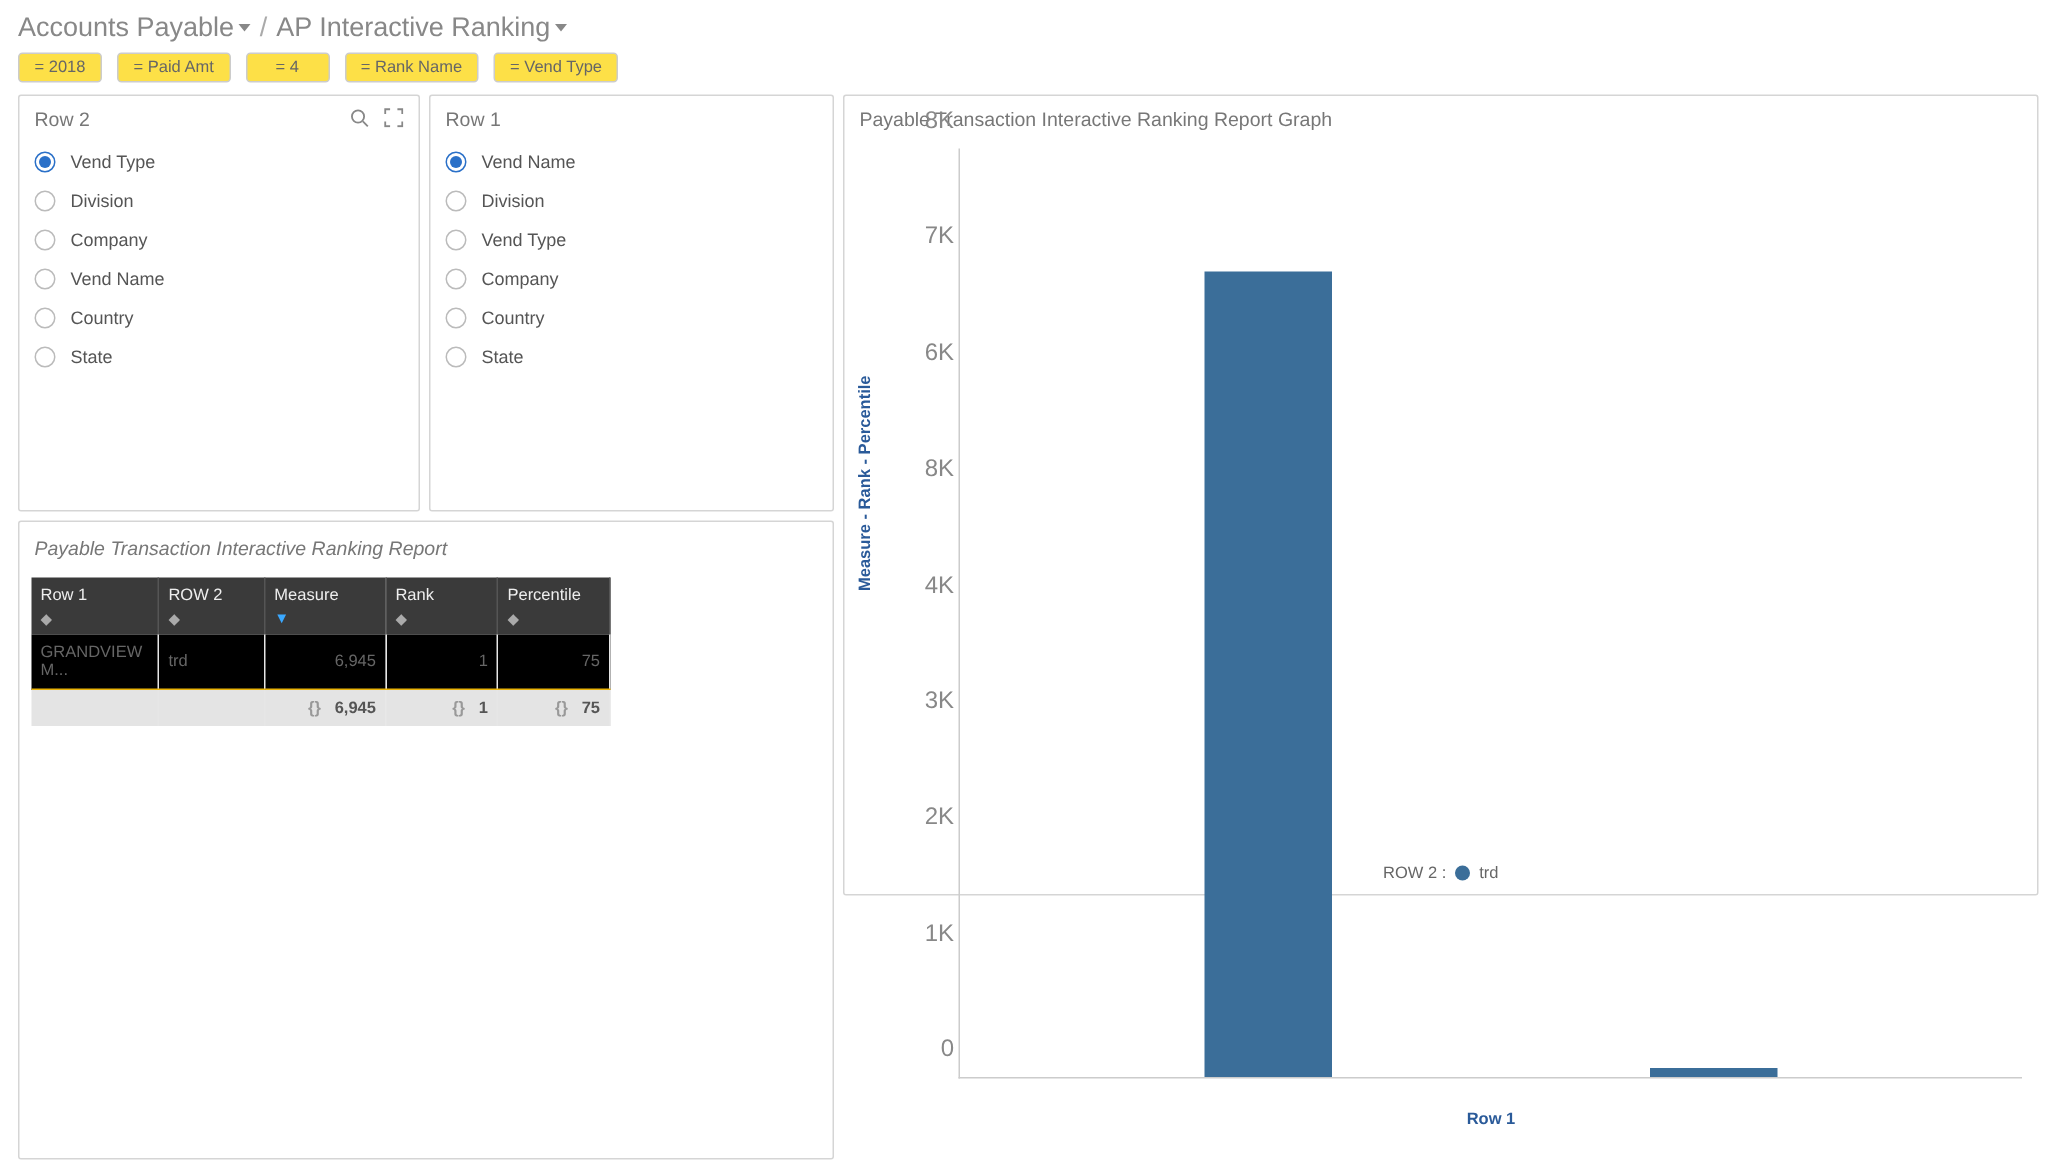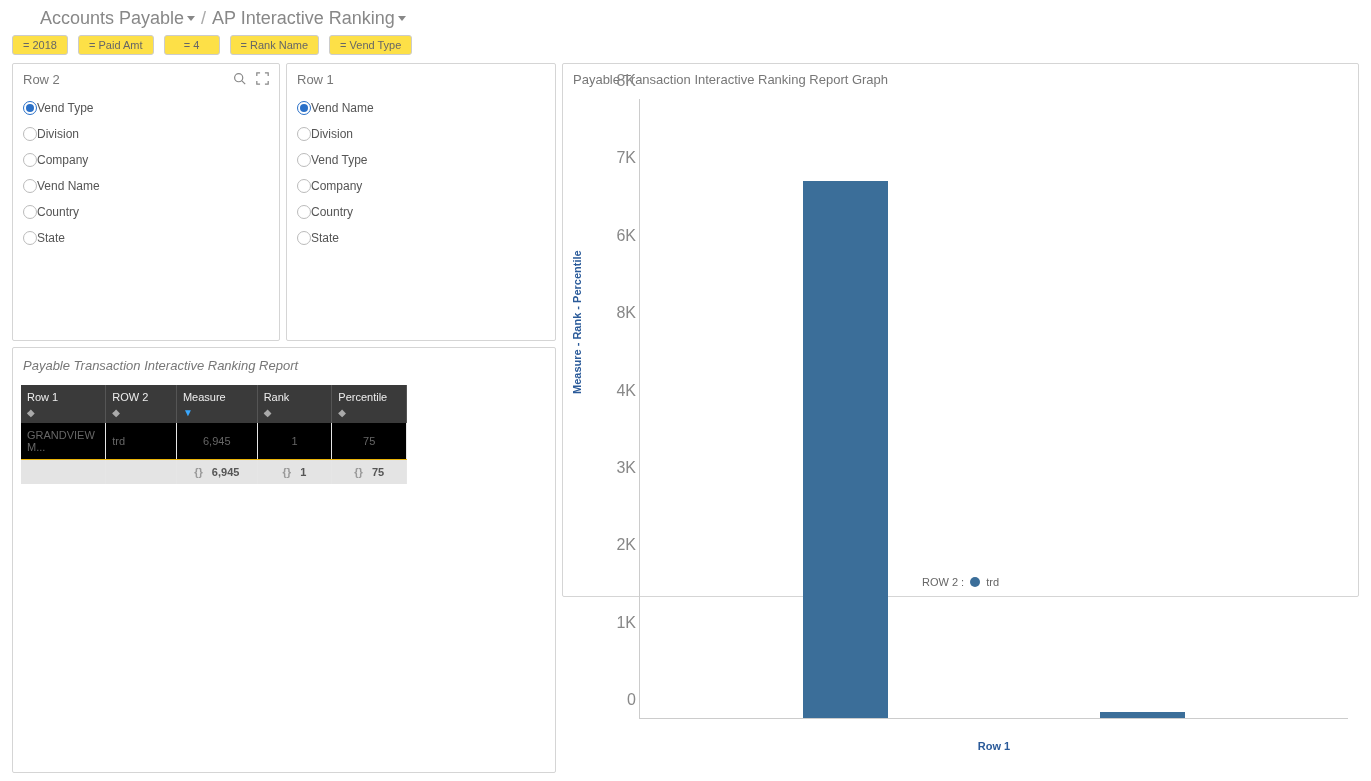--- a/index.html
+++ b/index.html
@@ -5,21 +5,20 @@
   * { box-sizing: border-box; margin: 0; padding: 0; }
   body {
     font-family: Arial, Helvetica, sans-serif;
     font-size: 12px;
     color: #555;
     background: #fff;
     width: 1371px;
   }
   .header {
     padding: 8px 12px 6px;
-    margin-left: 28px;
   }
   .breadcrumb {
     font-size: 18px;
     color: #888;
     display: flex;
     align-items: center;
     gap: 6px;
   }
   .breadcrumb .sep { color: #aaa; }
   .breadcrumb .item { cursor: pointer; display:flex; align-items:center; gap:3px;}
@@ -66,21 +65,21 @@
   .panel-head {
     padding: 8px 10px;
     font-size: 13px;
     color: #777;
     display:flex; align-items:center; justify-content:space-between;
   }
   .panel-tools { display:flex; gap:10px; color:#888;}
   .icon-btn { cursor:pointer; font-size:13px; line-height:1; }
   .radio-list { padding: 0 10px; }
   .radio-item {
-    display:flex; align-items:center; 
+    display:flex; align-items:center; gap:10px;
     padding: 6px 0;
     cursor:pointer;
     font-size: 12px;
     color:#555;
   }
   .radio {
     width:14px; height:14px; border-radius:50%;
     border:1px solid #bbb; display:inline-flex; align-items:center; justify-content:center;
     background:#fff;
   }
@@ -104,21 +103,21 @@
   }
   table.report th .sort {
     display:block; margin-top:4px; font-size:10px; color:#aaa; height:14px;
   }
   table.report th.measure .sort { color:#3aa8ff; }
   table.report td {
     padding:6px 6px;
     border-right: 1px solid #e6e6e6;
     color:#666;
   }
-  table.report td.num { text-align:center; }
+  table.report td.num { text-align:right; }
   table.report tr.data td { background:#000000; border-bottom:1px solid #eab308;}
   table.report tr.total td { background:#e4e4e4; font-weight:bold; color:#555;}
   .braces { color:#999; }
   
   
   .chart-title { padding:8px 10px; font-size:13px; color:#777; }
   .chart-area {
     position:relative;
     height: 620px;
     margin: 4px 10px 0 46px;

